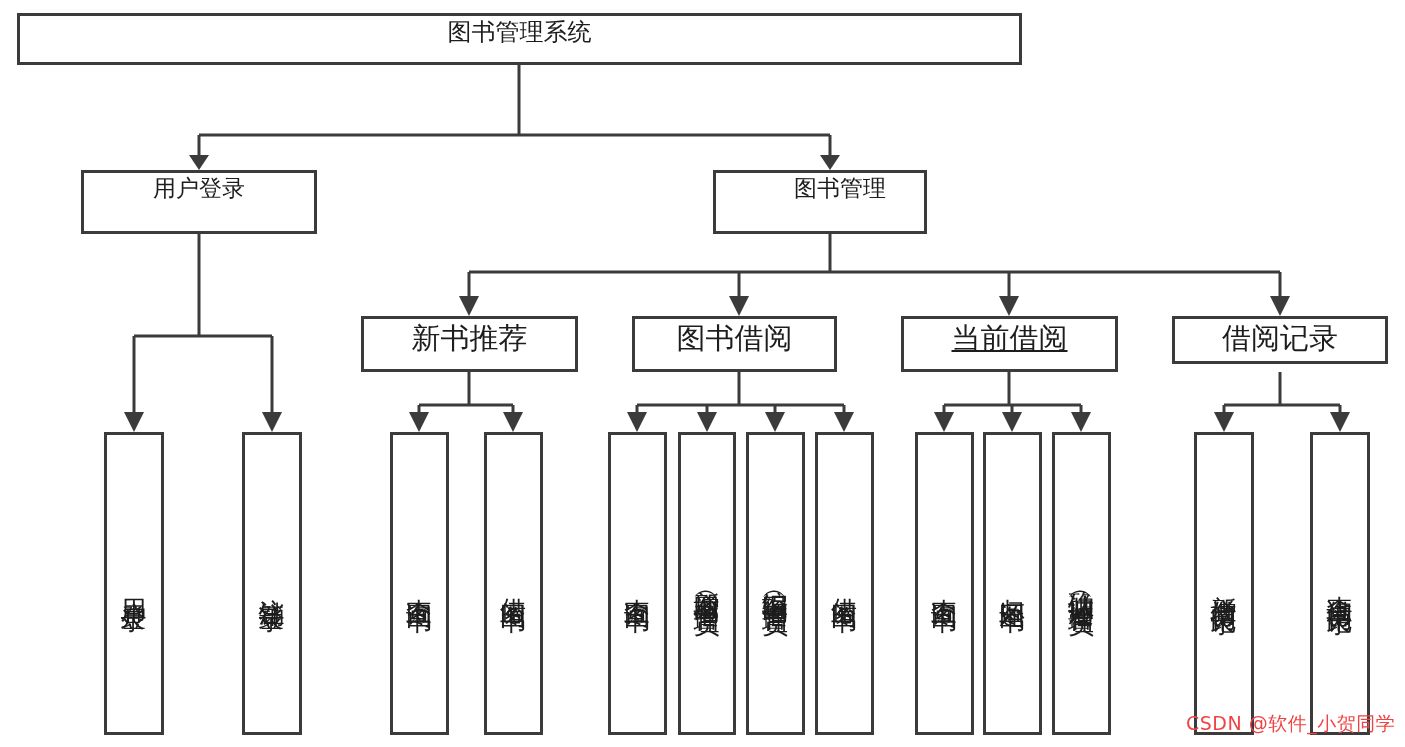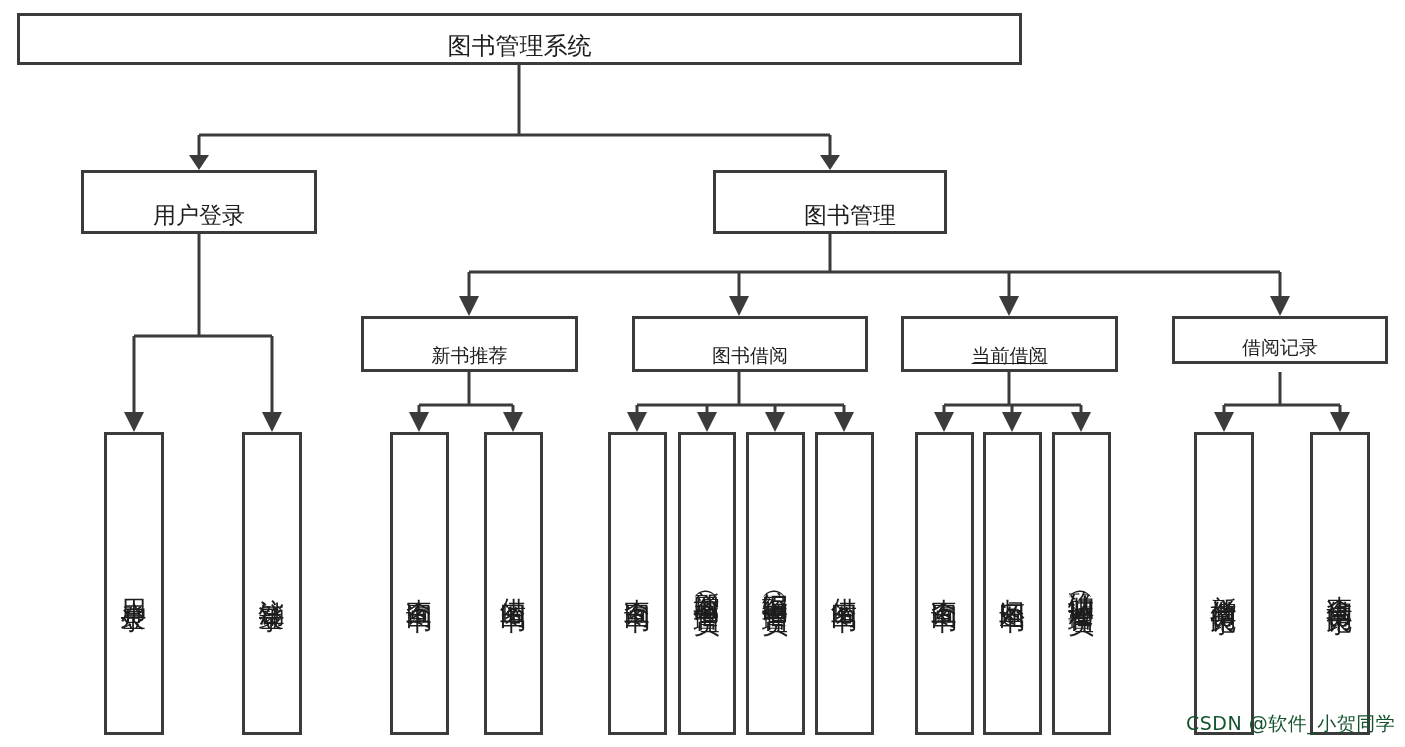--- a/index.html
+++ b/index.html
@@ -15,28 +15,28 @@
   #wires line,#wires path{stroke:#3b3b3b;stroke-width:3;fill:none;}
   #wires polygon{fill:#3b3b3b;stroke:none;}
 
   
   .node{
     position:absolute;
     box-sizing:border-box;
     background:#ffffff;
     border:3px solid #3b3b3b;
     display:flex;
-    align-items:flex-end;
+    align-items:flex-start;
     justify-content:center;
     color:#1d1d1d;
     z-index:3;
   }
   .node.root{font-size:24px;}
   .node.lvl2{font-size:23px;}
-  .node.lvl3{font-size:19px;}
+  .node.lvl3{font-size:29px;}
 
   
   .node.leaf{
     font-size:26px;
     align-items:center;
     justify-content:center;
     padding:4px 0;
   }
   .node.leaf .vtext{
     writing-mode:vertical-rl;
@@ -45,21 +45,21 @@
     line-height:1;
     white-space:nowrap;
     display:block;
   }
 
   
   #watermark{
     position:absolute;
     left:1186px;top:711px;
     font-size:19px;
-    color:#14532d;
+    color:#ef4444;
     letter-spacing:0.5px;
     white-space:nowrap;
     z-index:6;
     pointer-events:none;
   }
 </style>
 </head>
 <body>
 
 <div id="canvas">
@@ -128,28 +128,28 @@
     <polygon points="1330,412 1350,412 1340,432"></polygon>
   </svg>
 
   <div class="node root" style="left:17px;top:13px;width:1005px;height:52px;">
     <span>图书管理系统</span>
   </div>
 
   <div class="node lvl2" style="left:81px;top:170px;width:236px;height:64px;">
     <span>用户登录</span>
   </div>
-  <div class="node lvl2" style="left:713px;top:170px;width:234px;height:64px;padding-left:40px;">
+  <div class="node lvl2" style="left:713px;top:170px;width:214px;height:64px;padding-left:40px;">
     <span>图书管理</span>
   </div>
 
   <div class="node lvl3" style="left:361px;top:316px;width:217px;height:56px;">
     <span>新书推荐</span>
   </div>
-  <div class="node lvl3" style="left:632px;top:316px;width:236px;height:56px;">
+  <div class="node lvl3" style="left:632px;top:316px;width:205px;height:56px;">
     <span>图书借阅</span>
   </div>
   <div class="node lvl3" style="left:901px;top:316px;width:217px;height:56px;text-decoration:underline;">
     <span>当前借阅</span>
   </div>
   <div class="node lvl3" style="left:1172px;top:316px;width:216px;height:48px;">
     <span>借阅记录</span>
   </div>
 
   <div class="node leaf" style="left:104px;top:432px;width:60px;height:303px;">

